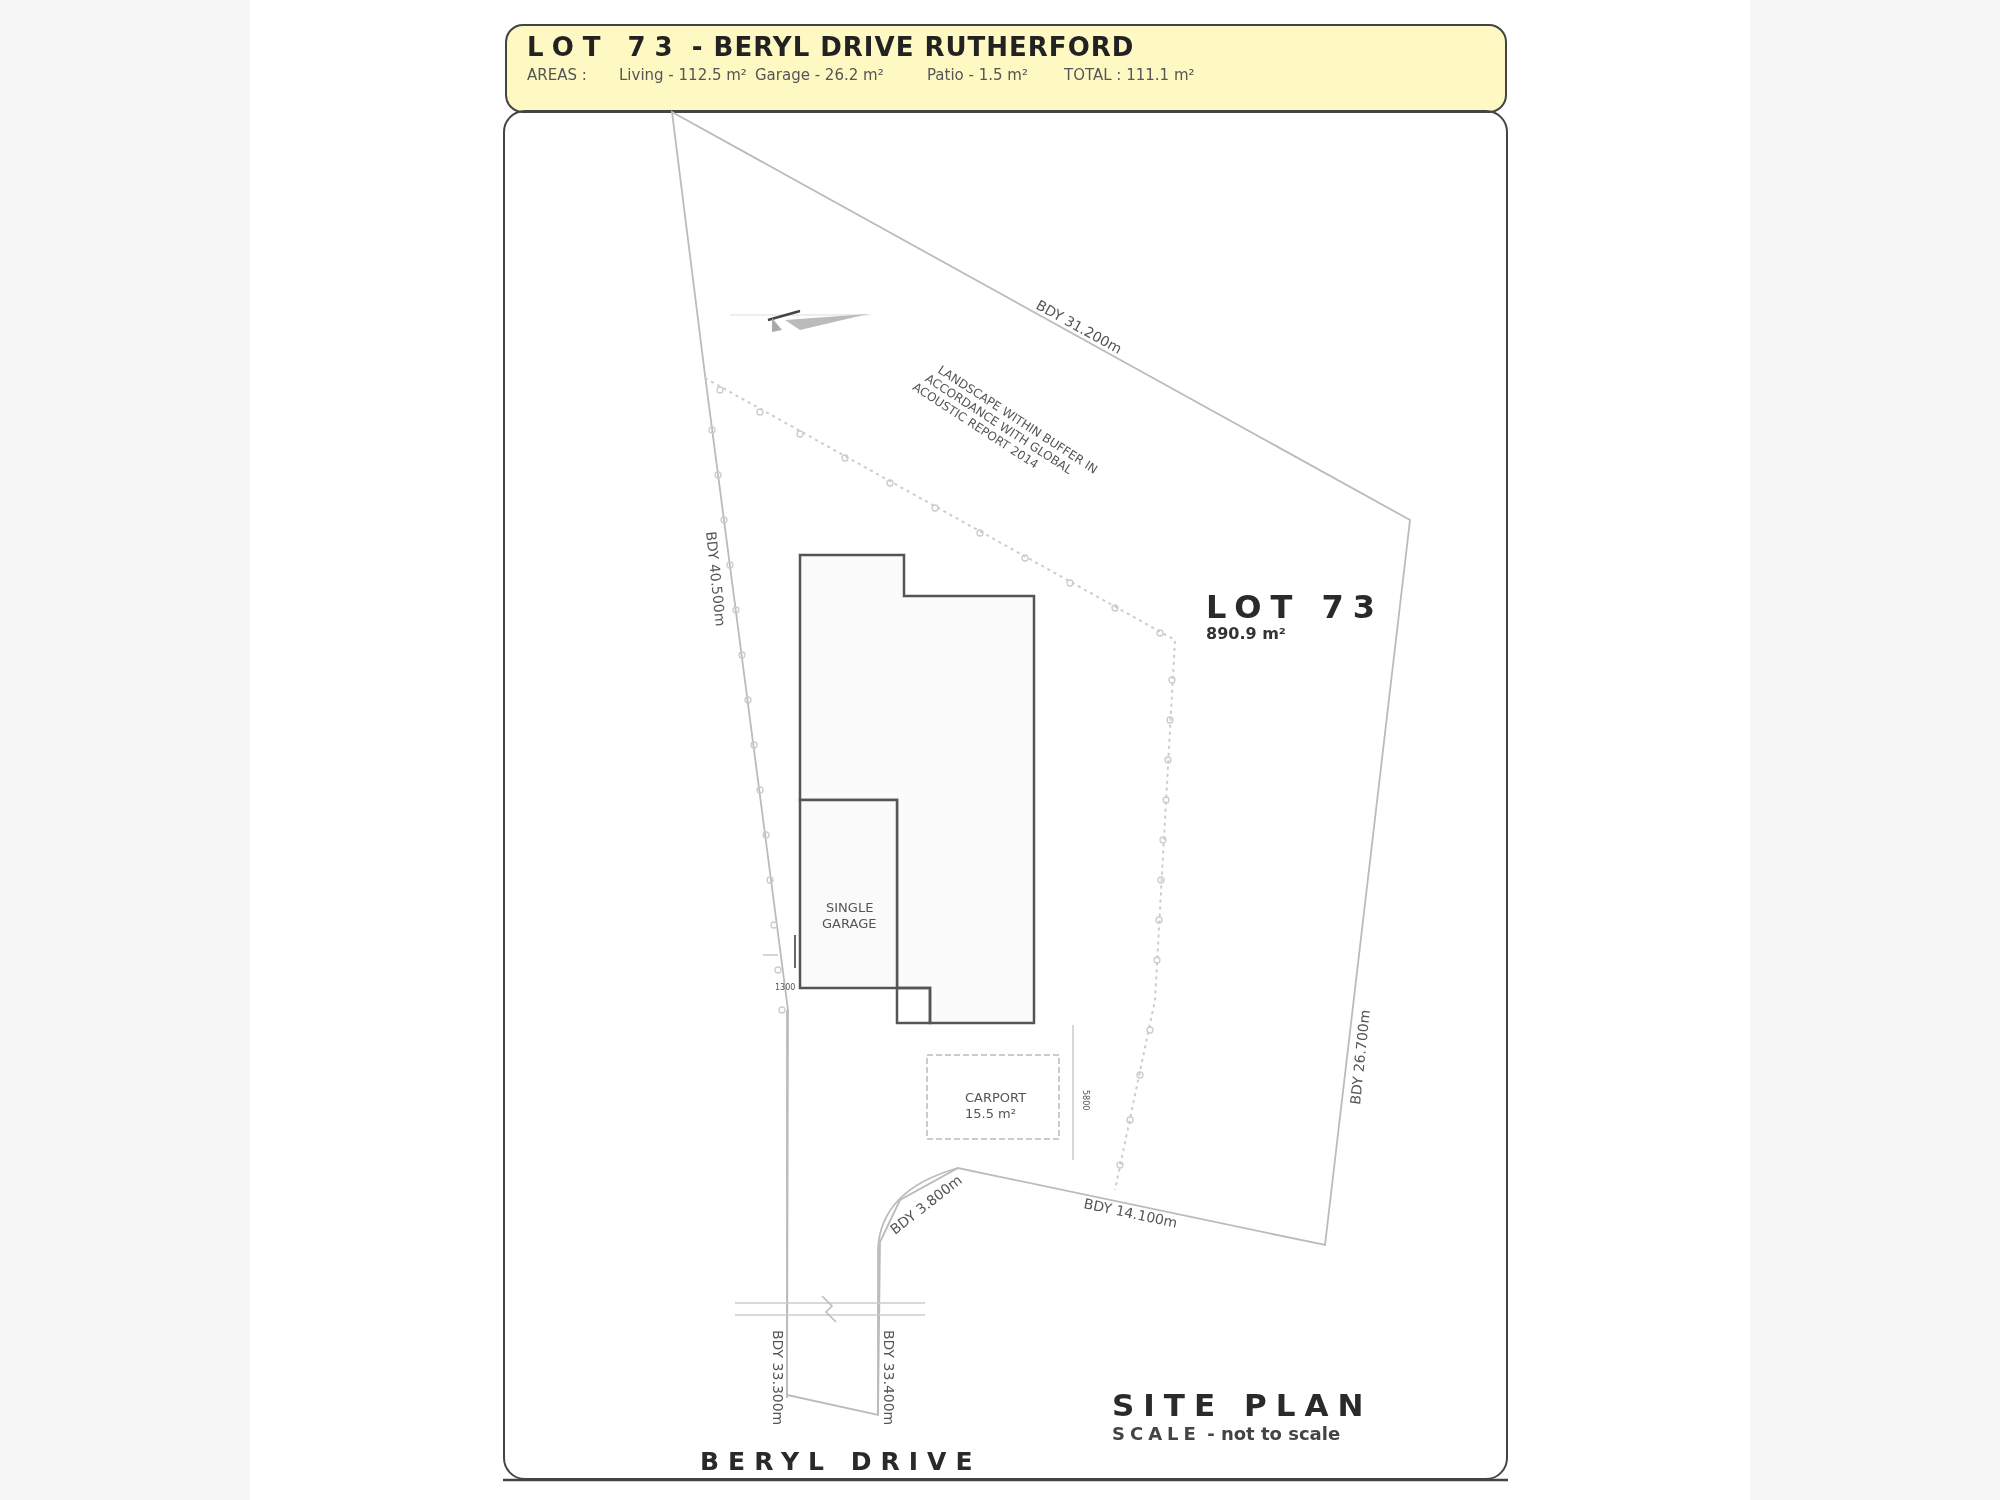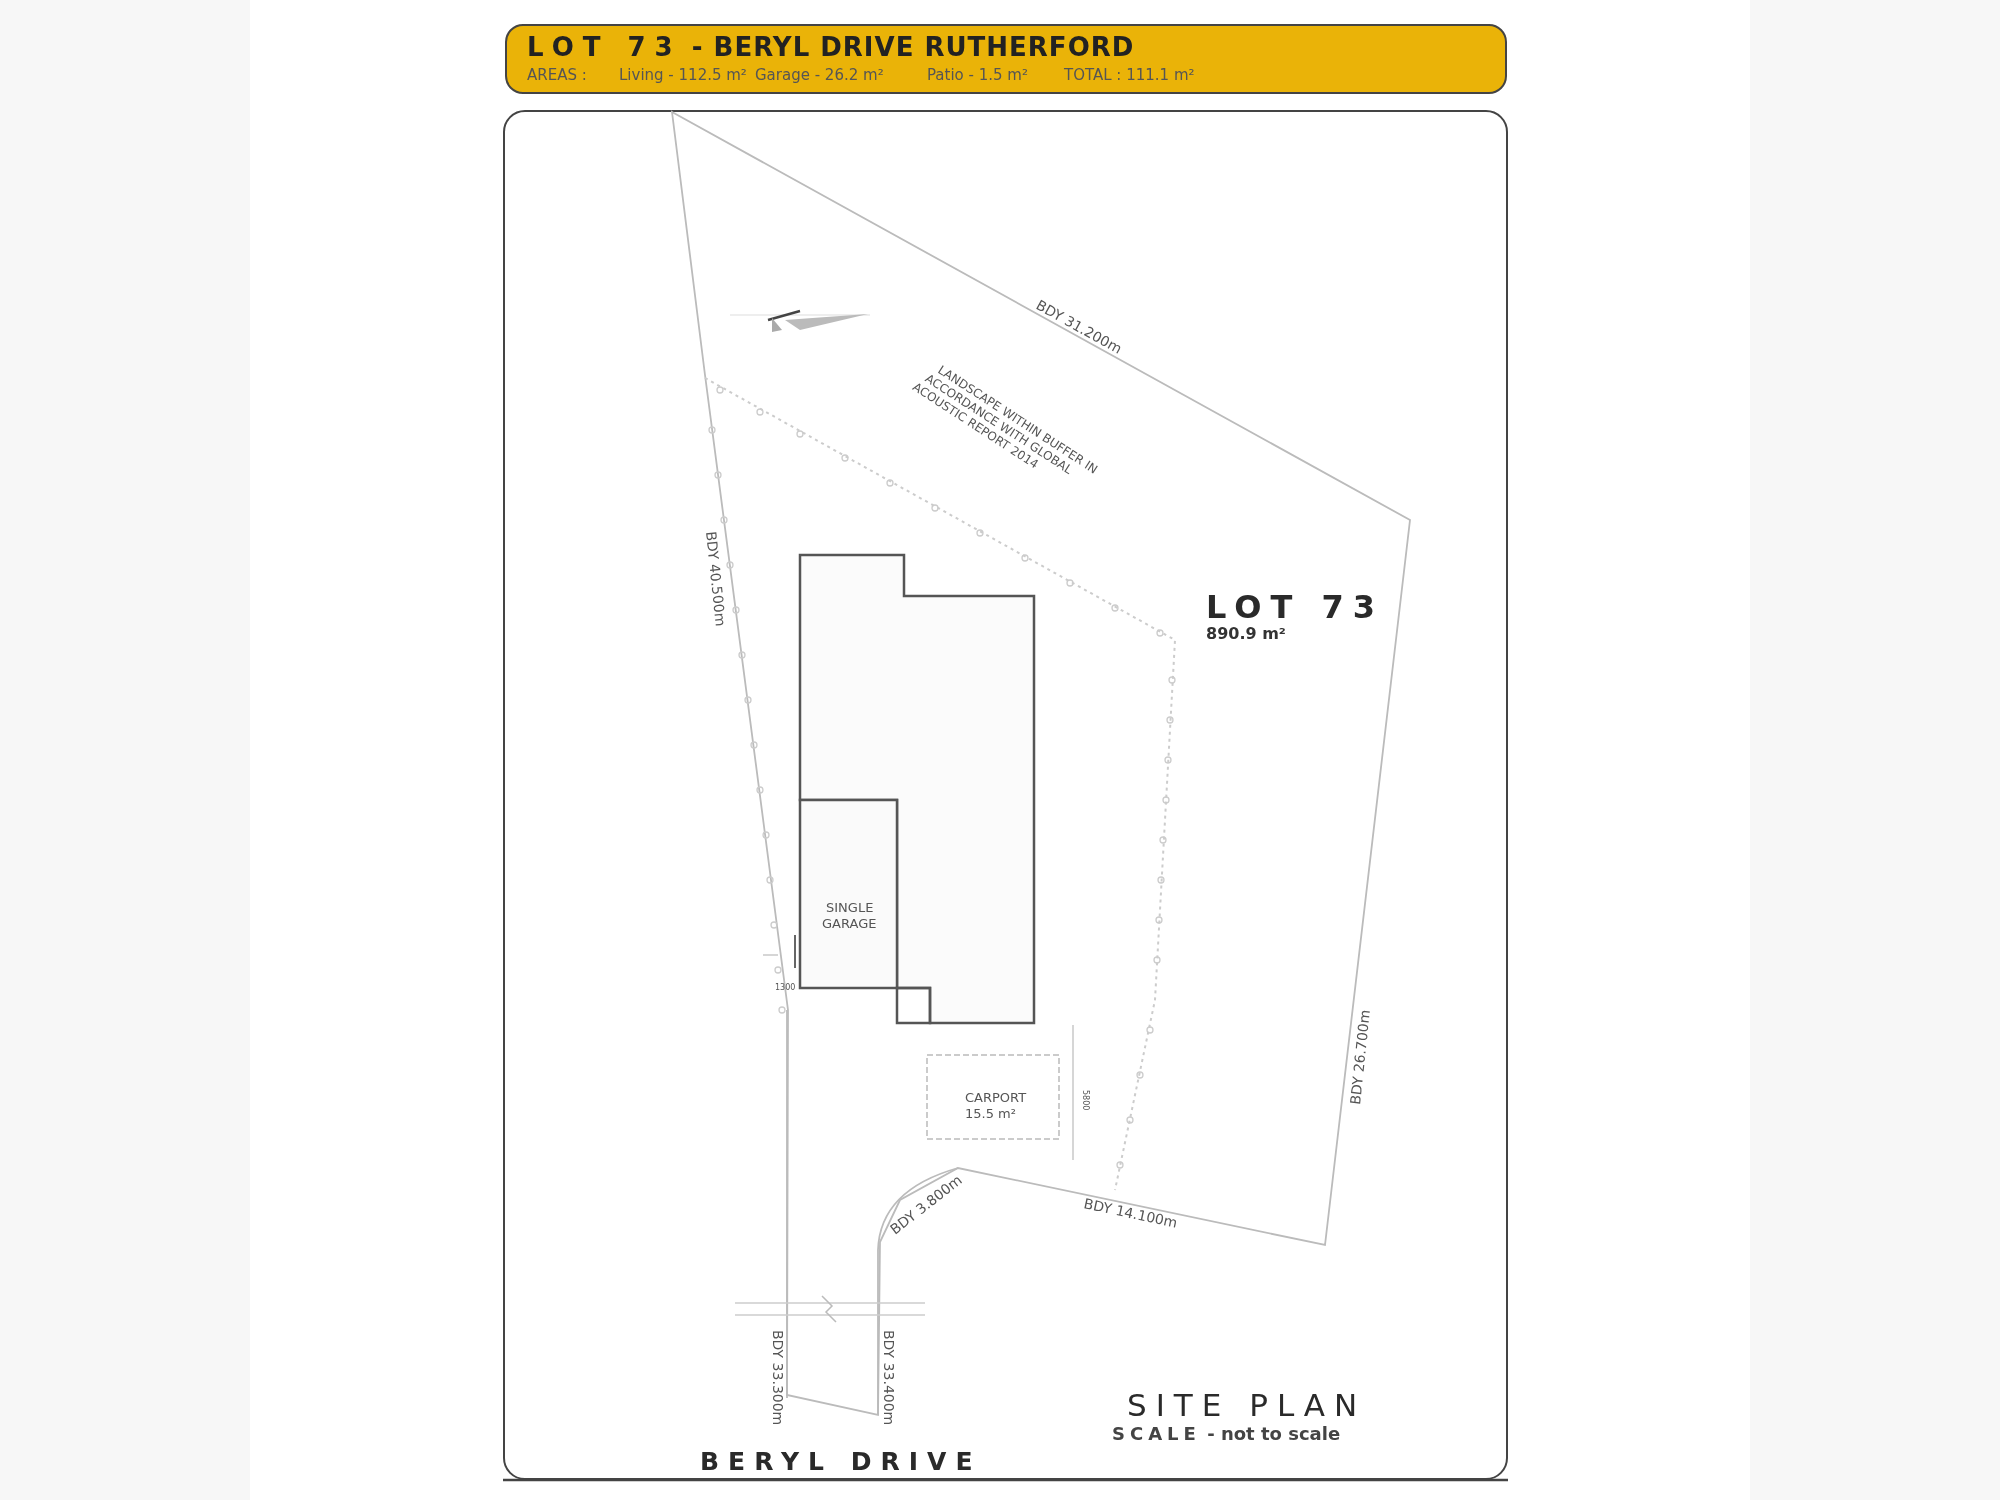--- a/index.html
+++ b/index.html
@@ -2,34 +2,34 @@
 <html><head>
 <meta charset="utf-8">
 <style>
   html, body { margin:0; padding:0; background:#ffffff; }
   body { width:2000px; height:1500px; position:relative; overflow:hidden; font-family:"DejaVu Sans", sans-serif; color:#2a2a2a; }
   .page-bg { position:absolute; left:0; top:0; width:2000px; height:1500px; background:#ffffff; }
   .side-shade-left { position:absolute; left:0; top:0; width:250px; height:1500px; background:#f7f7f7; }
   .side-shade-right { position:absolute; right:0; top:0; width:250px; height:1500px; background:#f7f7f7; }
   .sheet { position:absolute; left:250px; top:0; width:1500px; height:1500px; background:#ffffff; }
 
-  .header-box { position:absolute; left:505px; top:24px; width:1002px; height:70px; border:2.5px solid #444; border-radius:18px; box-sizing:border-box; background:#eab308; }
+  .header-box { position:absolute; left:505px; top:24px; width:1002px; height:89px; border:2.5px solid #444; border-radius:18px; box-sizing:border-box; background:#fef9c3; }
   .title { position:absolute; left:20px; top:6px; font-size:26px; font-weight:bold; letter-spacing:1px; color:#222; white-space:nowrap; }
   .title .lot { letter-spacing:9px; }
   .areas { position:absolute; left:20px; top:40px; font-size:15px; color:#555; white-space:nowrap; }
   .areas span { position:absolute; top:0; white-space:nowrap; }
 
   .main-box { position:absolute; left:503px; top:110px; width:1005px; height:1370px; border:2.5px solid #444; border-radius:22px; box-sizing:border-box; }
 
   svg.plan { position:absolute; left:0; top:0; width:2000px; height:1500px; }
   .lbl { font-family:"DejaVu Sans", sans-serif; fill:#555; }
 
   .lot-label { position:absolute; left:1206px; top:588px; font-size:32px; font-weight:bold; letter-spacing:9px; color:#2a2a2a; }
   .lot-area { position:absolute; left:1206px; top:624px; font-size:16px; font-weight:bold; color:#333; }
-  .site-plan { position:absolute; left:1112px; top:1387px; font-size:31px; font-weight:normal; letter-spacing:9px; color:#2a2a2a; white-space:nowrap;margin-left:15px; }
+  .site-plan { position:absolute; left:1112px; top:1387px; font-size:31px; font-weight:bold; letter-spacing:9px; color:#2a2a2a; white-space:nowrap; }
   .scale { position:absolute; left:1112px; top:1423px; font-size:18px; font-weight:bold; color:#444; white-space:nowrap; }
   .scale .sc { letter-spacing:5px; }
   .street { position:absolute; left:700px; top:1447px; font-size:25px; font-weight:bold; letter-spacing:9px; color:#2a2a2a; white-space:nowrap; }
 </style>
 </head>
 <body>
 
 <div class="page-bg"></div>
 <div class="side-shade-left"></div>
 <div class="side-shade-right"></div>

